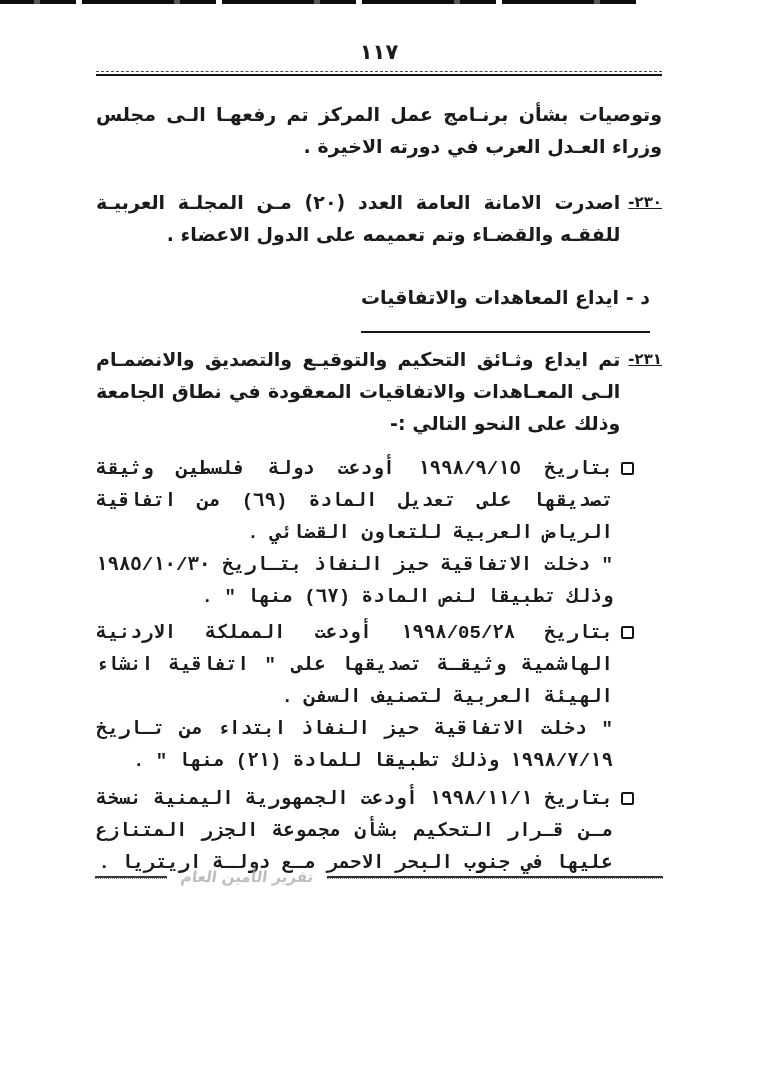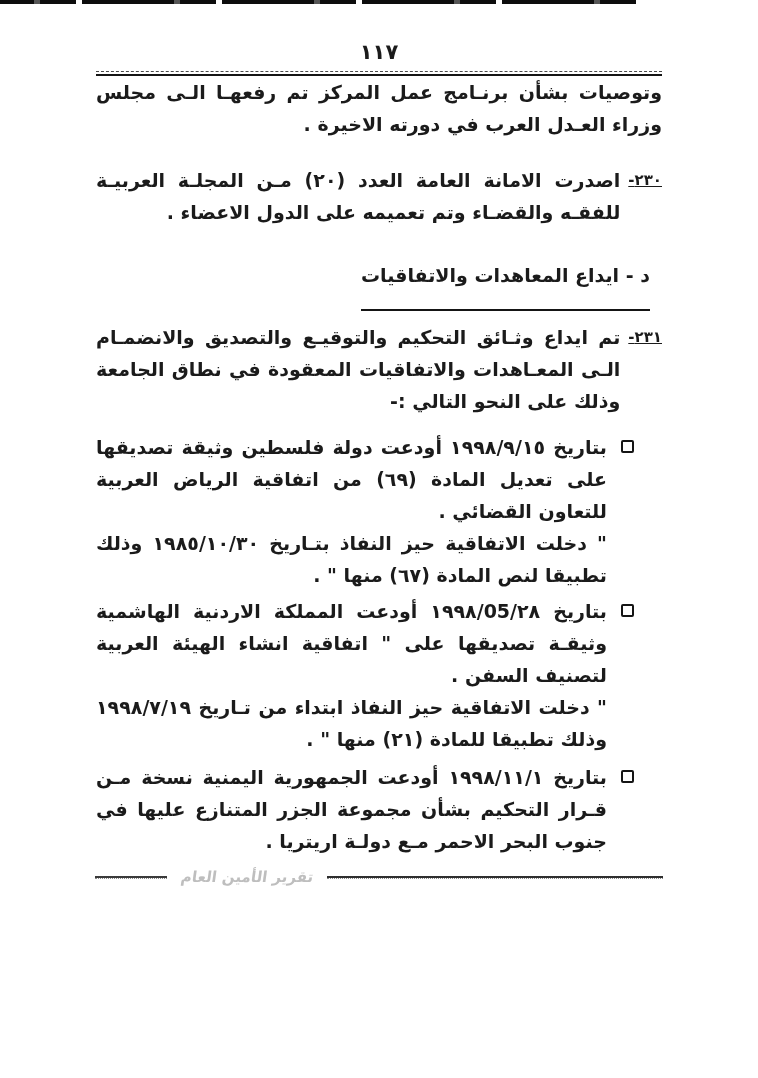--- a/index.html
+++ b/index.html
@@ -32,38 +32,38 @@
     margin-top:7px;
     height:5px;
     border-top:1px dashed #4a4a4a;
     border-bottom:2.5px solid #151515;
   }
   .body-text {
     font-size:19px; font-weight:700;
     line-height:32px;
     text-align:justify;
   }
-  .intro { }
+  .intro { margin-top:22px; }
   .num-item { display:flex; gap:8px; margin-top:24px; }
   .num-item .marker {
     flex:0 0 auto;
     font-size:15px; font-weight:700; line-height:32px;
     white-space:nowrap;
     text-decoration:underline;
   }
   .num-item .itext { flex:1 1 auto; }
   .section-heading {
     margin-top:34px; margin-right:12px;
     width:max-content;
     font-size:19px; font-weight:700; line-height:26px;
     padding-bottom:21px;
     border-bottom:2px solid #151515;
   }
   .item-231 { margin-top:10px; }
-  .deposit { display:flex; gap:14px; padding-right:28px; }
+  .deposit { display:flex; gap:8px; padding-right:28px;font-family:Liberation Mono, monospace; }
   .deposit.d1 { margin-top:14px; }
   .deposit.d2 { margin-top:4px; }
   .deposit.d3 { margin-top:6px; }
   .sq {
     flex:0 0 auto;
     width:13px; height:13px;
     margin-top:9px;
     border:2.5px solid #151515;
     border-radius:2px;
     background:#ffffff;

